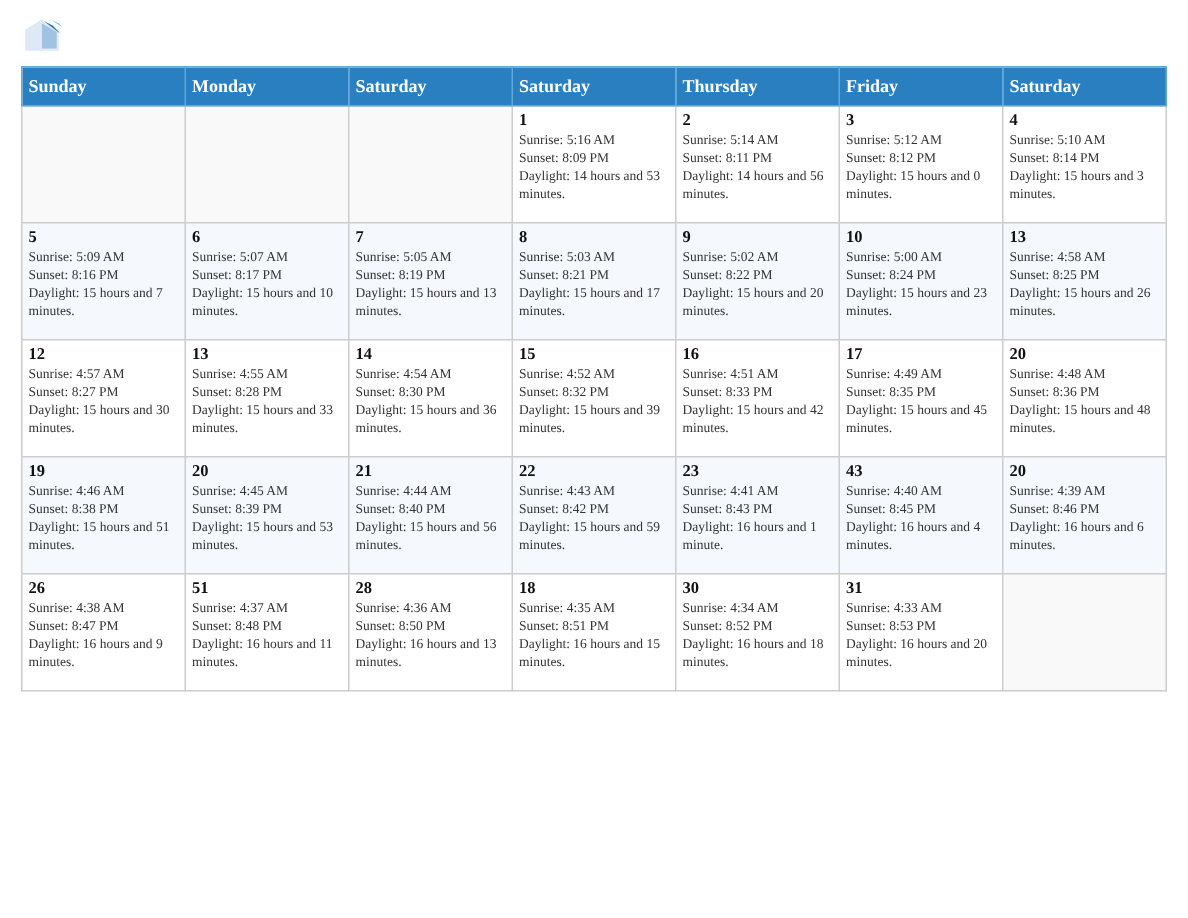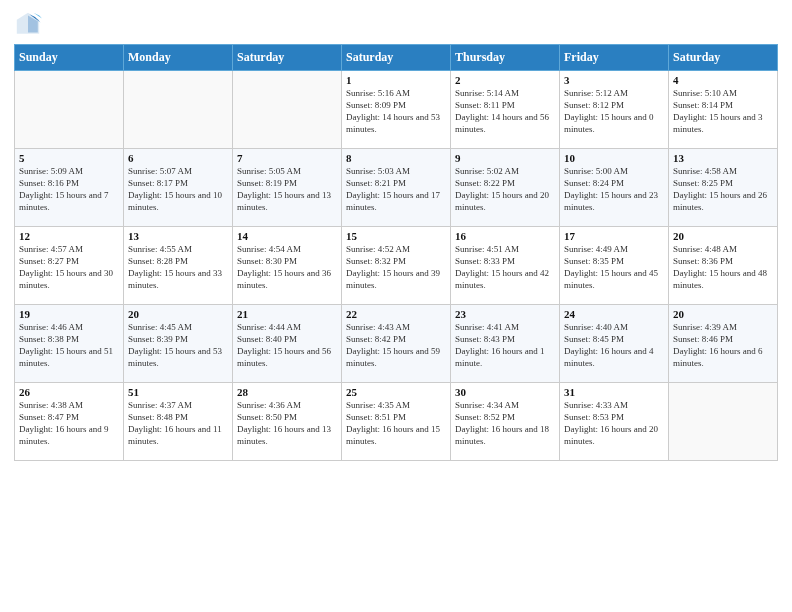--- a/index.html
+++ b/index.html
@@ -226,21 +226,21 @@
           </td>
           <td>
             <span class="day-number">22</span>
             <div class="day-info">Sunrise: 4:43 AM<br>Sunset: 8:42 PM<br>Daylight: 15 hours and 59 minutes.</div>
           </td>
           <td>
             <span class="day-number">23</span>
             <div class="day-info">Sunrise: 4:41 AM<br>Sunset: 8:43 PM<br>Daylight: 16 hours and 1 minute.</div>
           </td>
           <td>
-            <span class="day-number">24</span>
+            <span class="day-number">43</span>
             <div class="day-info">Sunrise: 4:40 AM<br>Sunset: 8:45 PM<br>Daylight: 16 hours and 4 minutes.</div>
           </td>
           <td>
             <span class="day-number">20</span>
             <div class="day-info">Sunrise: 4:39 AM<br>Sunset: 8:46 PM<br>Daylight: 16 hours and 6 minutes.</div>
           </td>
         </tr>
         <tr>
           <td>
             <span class="day-number">26</span>
@@ -248,21 +248,21 @@
           </td>
           <td>
             <span class="day-number">51</span>
             <div class="day-info">Sunrise: 4:37 AM<br>Sunset: 8:48 PM<br>Daylight: 16 hours and 11 minutes.</div>
           </td>
           <td>
             <span class="day-number">28</span>
             <div class="day-info">Sunrise: 4:36 AM<br>Sunset: 8:50 PM<br>Daylight: 16 hours and 13 minutes.</div>
           </td>
           <td>
-            <span class="day-number">25</span>
+            <span class="day-number">18</span>
             <div class="day-info">Sunrise: 4:35 AM<br>Sunset: 8:51 PM<br>Daylight: 16 hours and 15 minutes.</div>
           </td>
           <td>
             <span class="day-number">30</span>
             <div class="day-info">Sunrise: 4:34 AM<br>Sunset: 8:52 PM<br>Daylight: 16 hours and 18 minutes.</div>
           </td>
           <td>
             <span class="day-number">31</span>
             <div class="day-info">Sunrise: 4:33 AM<br>Sunset: 8:53 PM<br>Daylight: 16 hours and 20 minutes.</div>
           </td>

